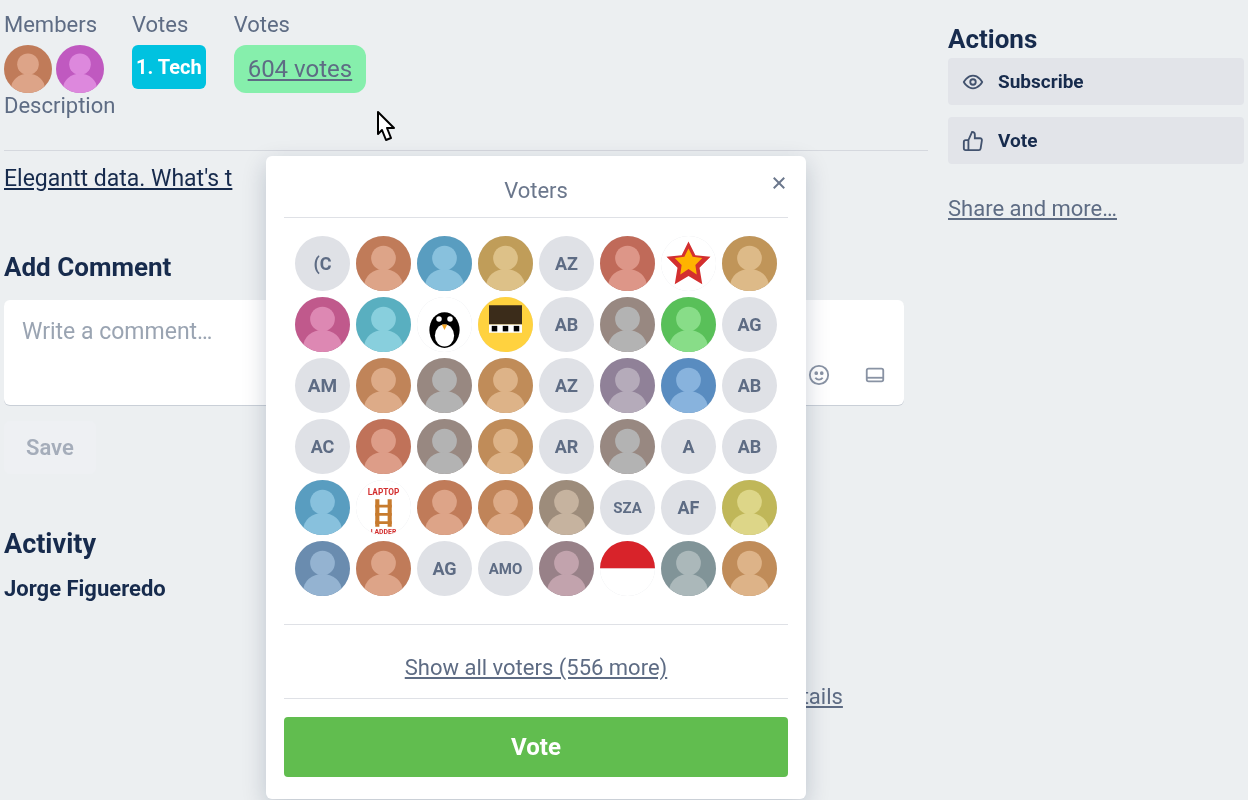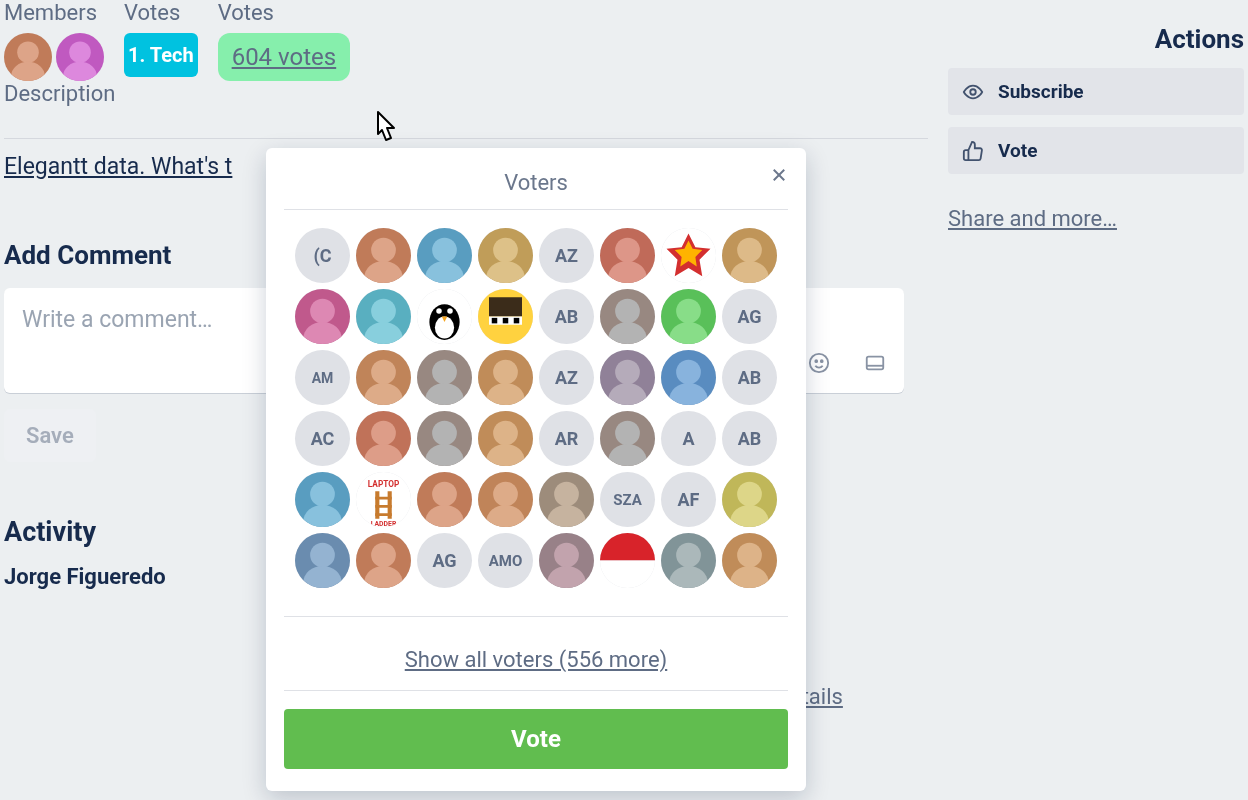--- a/index.html
+++ b/index.html
@@ -15,21 +15,21 @@
     --avatar-bg:#dfe1e6;
     --link:#6b778c;
   }
   *{box-sizing:border-box;font-family:-apple-system,BlinkMacSystemFont,"Segoe UI",Roboto,Helvetica,Arial,sans-serif;}
   body{margin:0;background:var(--bg);color:var(--text);width:1248px;height:800px;overflow:hidden;}
 
   .wrap{display:flex;padding:0 0 0 4px;}
   .main{flex:1;min-width:0;padding-right:20px;}
   .side{width:300px;padding-top:24px;padding-right:4px;}
 
-  .row{display:flex;gap:20px;margin-top:0;}
+  .row{display:flex;gap:28px;margin-top:12px;}
   .block{}
   .label{font-size:22px;color:var(--muted);margin-bottom:8px;}
   .avgroup{display:flex;gap:4px;}
   .avatar{width:48px;height:48px;border-radius:50%;background:var(--avatar-bg);display:flex;align-items:center;justify-content:center;overflow:hidden;position:relative;}
   .avatar.sm{width:55px;height:55px;font-size:18px;font-weight:700;color:#5e6c84;}
 
   .label-chip{background:var(--teal);color:#fff;font-weight:700;font-size:20px;padding:10px 4px;border-radius:6px;display:inline-block;}
   .votes-chip{background:#86efac;color:#5e6c84;font-size:24px;padding:10px 14px;border-radius:12px;display:inline-block;text-decoration:underline;cursor:pointer;}
 
   .section-title{font-size:22px;color:var(--muted);}
@@ -39,27 +39,27 @@
   h2.add{font-size:26px;font-weight:700;margin:60px 0 18px 0;}
   .comment-box{background:#fff;border-radius:6px;box-shadow:0 1px 0 rgba(9,30,66,.15);padding:18px 18px 60px 18px;position:relative;width:900px;}
   .comment-box .placeholder{color:#9aa4b2;font-size:23px;}
   .comment-tools{position:absolute;right:18px;bottom:14px;display:flex;gap:34px;color:#8993a4;font-size:22px;}
   .save-btn{margin-top:16px;background:#eef0f3;color:#a5adba;border:none;border-radius:6px;padding:14px 22px;font-size:22px;font-weight:600;}
 
   h2.activity{font-size:27px;font-weight:700;margin:54px 0 16px 0;}
   .actor{font-size:22px;font-weight:700;}
 
   
-  .side h2{font-size:26px;font-weight:700;margin:0 0 14px 0;text-align:right;}
+  .side h2{font-size:26px;font-weight:700;margin:0 0 4px 0;}
   .side .btn{background:var(--panel2);border-radius:4px;padding:12px 14px;display:flex;align-items:center;gap:14px;font-size:19px;font-weight:700;color:#172b4d;margin-bottom:12px;cursor:pointer;}
   .side .btn svg{width:22px;height:22px;stroke:#42526e;fill:none;stroke-width:2;}
   .side .share{margin-top:32px;color:var(--muted);font-size:22px;text-decoration:underline;cursor:pointer;}
 
   
-  .pop{position:absolute;left:266px;top:148px;width:540px;background:#fff;border-radius:6px;box-shadow:0 8px 24px rgba(9,30,66,.2);padding:18px 18px 22px 18px;}
+  .pop{position:absolute;left:266px;top:156px;width:540px;background:#fff;border-radius:6px;box-shadow:0 8px 24px rgba(9,30,66,.2);padding:18px 18px 22px 18px;}
   .pop h3{text-align:center;font-weight:400;color:#6b778c;font-size:22px;margin:4px 0 14px 0;}
   .pop .close{position:absolute;top:16px;right:18px;color:#6b778c;font-size:22px;cursor:pointer;}
   .pop .divider{border-top:1px solid var(--line);margin:0 0 18px 0;}
   .grid{display:grid;grid-template-columns:repeat(8,55px);gap:6px;justify-content:center;}
   .showall{text-align:center;margin:30px 0 18px 0;font-size:22px;color:#5e6c84;text-decoration:underline;cursor:pointer;}
   .vote-btn{background:var(--green);color:#fff;border:none;border-radius:4px;width:100%;padding:16px 0;font-size:24px;font-weight:700;cursor:pointer;}
 
   
   .cursor{position:absolute;left:370px;top:106px;pointer-events:none;}
 
@@ -261,21 +261,21 @@
       <div class="avatar sm">
         <svg class="av-img" viewBox="0 0 40 40">
           <rect width="40" height="40" fill="hsl(120,45%,55%)"></rect>
           <circle cx="20" cy="16" r="9" fill="hsl(120,55%,70%)"></circle>
           <ellipse cx="20" cy="36" rx="14" ry="12" fill="hsl(120,55%,70%)"></ellipse>
         </svg>
       </div>
       <div class="avatar sm" style="font-size: 18px;">
         <span class="initials">AG</span>
       </div>
-      <div class="avatar sm" style="font-size: 14px; text-align: center;">
+      <div class="avatar sm" style="font-size: 19px; text-align: center;">
         <span class="initials">AM</span>
       </div>
       <div class="avatar sm">
         <svg class="av-img" viewBox="0 0 40 40">
           <rect width="40" height="40" fill="hsl(25,45%,55%)"></rect>
           <circle cx="20" cy="16" r="9" fill="hsl(25,55%,70%)"></circle>
           <ellipse cx="20" cy="36" rx="14" ry="12" fill="hsl(25,55%,70%)"></ellipse>
         </svg>
       </div>
       <div class="avatar sm">

